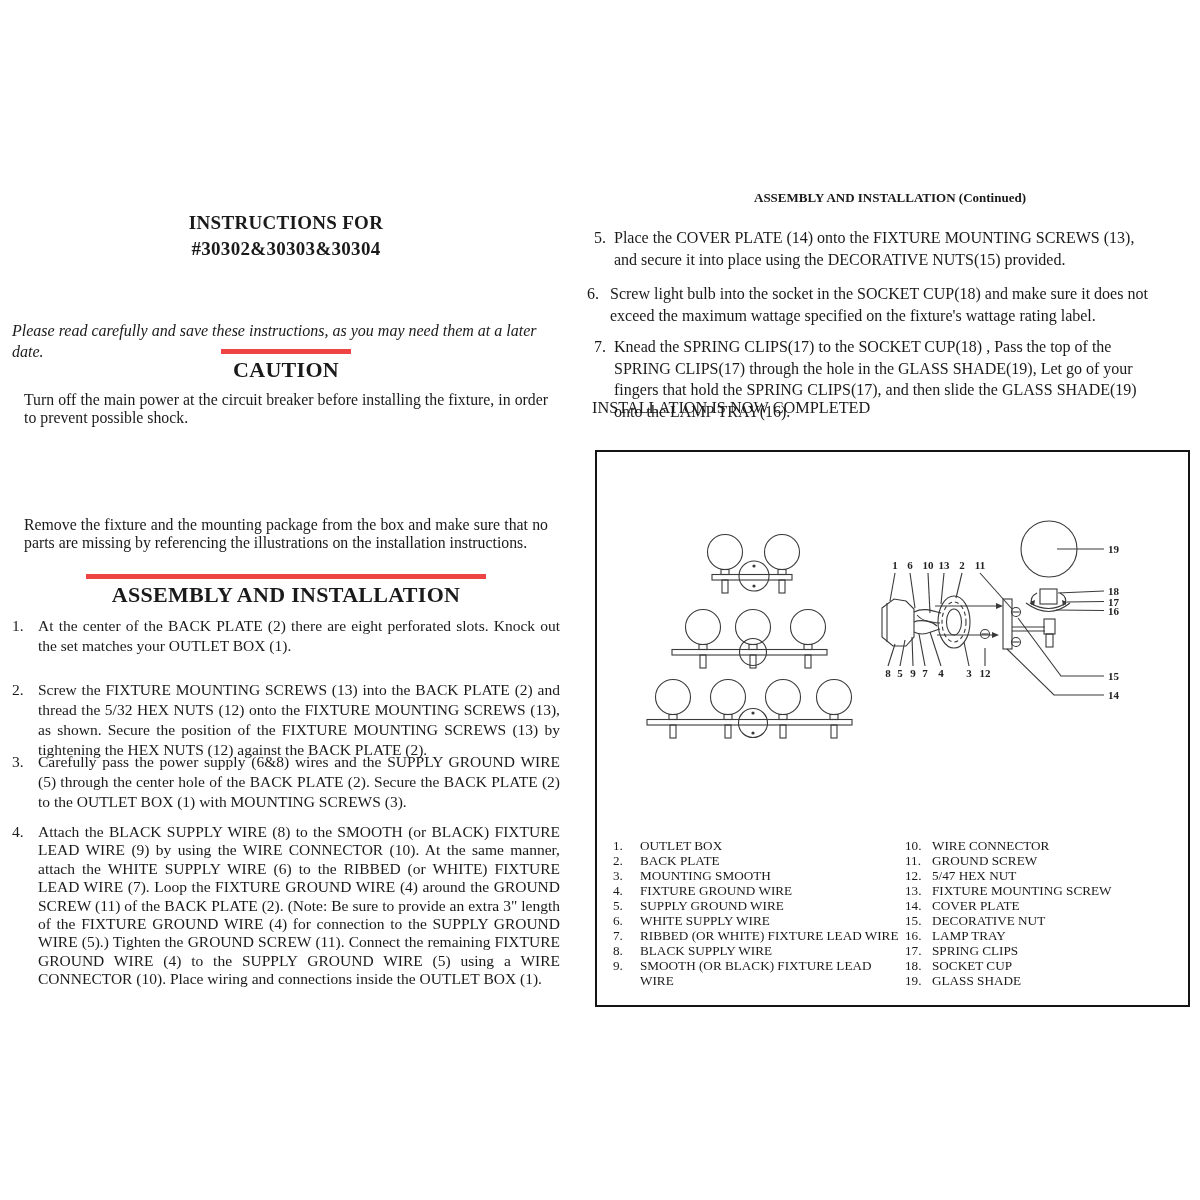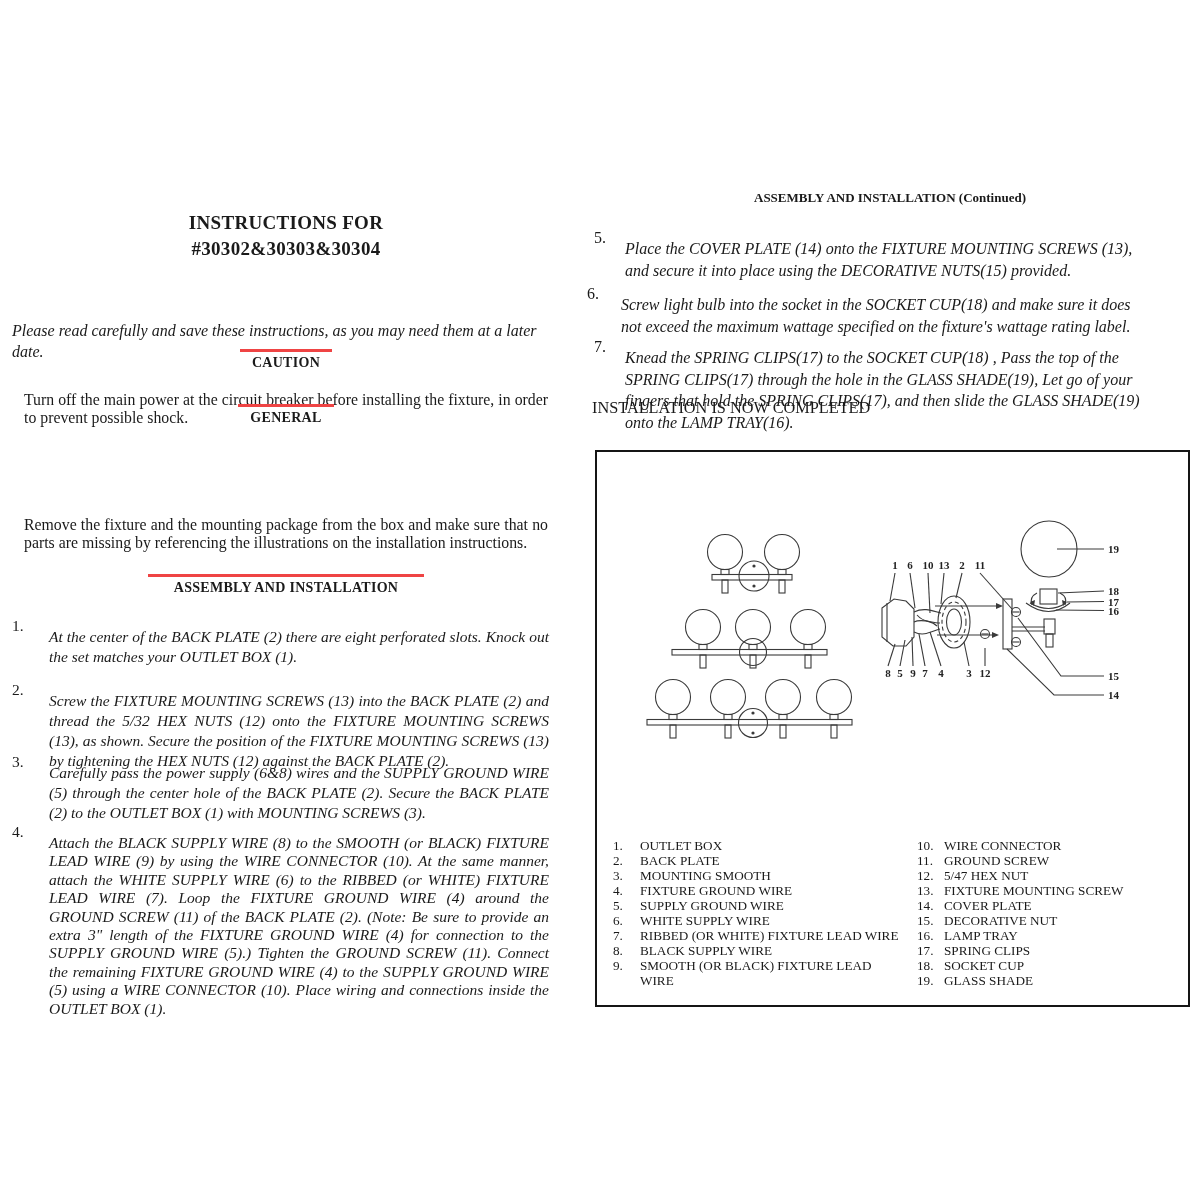--- a/index.html
+++ b/index.html
@@ -12,28 +12,28 @@
     overflow:hidden;
     margin:0 auto;
   }
   .abs{position:absolute;}
 
   
   .title-block{left:12px;top:210px;width:548px;text-align:center;
     font-weight:bold;font-size:19px;line-height:26px;letter-spacing:.3px;}
   .intro{left:12px;top:320px;width:548px;font-style:italic;font-size:16px;line-height:21px;}
   .hwrap{left:12px;width:548px;text-align:center;}
-  .hwrap .hbar{display:inline-block;border-top:3px solid #ef4444;padding:3px 12px 0;
-    font-weight:bold;font-size:14px;letter-spacing:.3px;}
+  .hwrap .hbar{display:inline-block;border-top:5px solid #ef4444;padding:3px 12px 0;
+    font-weight:bold;font-size:22px;letter-spacing:.3px;}
   .hwrap.wide .hbar{padding:3px 26px 0;}
   .para{left:12px;width:548px;font-size:15.8px;line-height:17.5px;text-align:justify;}
   .para p{margin:12px;}
   .step{width:548px;font-size:15.5px;}
   .step .num{position:absolute;left:0;top:0;}
-  .step .txt{margin:11px;padding-left:26px;text-align:justify;font-style:italic;}
+  .step .txt{margin:0;padding-left:26px;text-align:justify;}
   .step-left{left:12px;line-height:20px;}
   .step-4{line-height:18.4px;}
 
   
   .cont-h{left:592px;top:190px;width:596px;text-align:center;
     font-weight:bold;font-size:13px;}
   .step-right{left:592px;width:562px;font-size:16px;line-height:21.5px;}
   .step-right .txt{padding-left:22px;text-align:left;}
   .step-right .num{left:2px;}
   .step-6 .num{left:-5px;}
@@ -45,21 +45,21 @@
   .diagram-svg{position:absolute;left:0;top:0;}
   .draw *{stroke:#3a3a3a;fill:none;stroke-width:1.1;}
   .draw .fill{fill:#3a3a3a;stroke:none;}
   .draw .dot{fill:#3a3a3a;stroke:none;}
   .callout{fill:#222;stroke:none !important;font-family:"Liberation Serif",serif;
     font-size:11px;font-weight:600;}
 
   
   .parts-col{position:absolute;font-size:13.2px;line-height:15px;}
   .parts-col1{left:16px;top:386px;width:292px;}
-  .parts-col2{left:320px;top:386px;width:260px;}
+  .parts-col2{left:308px;top:386px;width:260px;}
   .part-row{display:flex;}
   .pnum{width:27px;flex:none;}
   .pname{flex:1;}
 </style>
 </head>
 <body>
 
 <div class="page">
 
   <div class="abs title-block">
@@ -69,23 +69,20 @@
 
   <div class="abs intro">Please read carefully and save these instructions, as you may need them at a later date.</div>
 
   <div class="abs hwrap" style="top:349px">
     <span class="hbar">CAUTION</span>
   </div>
   <div class="abs para" style="top:379px">
     <p>Turn off the main power at the circuit breaker before installing the fixture, in order to prevent possible shock.</p>
   </div>
 
-  <div class="abs hwrap" style="top:404px">
-    <span class="hbar">GENERAL</span>
-  </div>
   <div class="abs hwrap wide" style="top:574px">
     <span class="hbar">ASSEMBLY AND INSTALLATION</span>
   </div>
 
   <div class="abs para" style="top:504px;line-height:18px">
     <p>Remove the fixture and the mounting package from the box and make sure that no parts are missing by referencing the illustrations on the installation instructions.</p>
   </div>
 
   <div class="abs step step-left" style="top:616px">
     <span class="num">1.</span>

